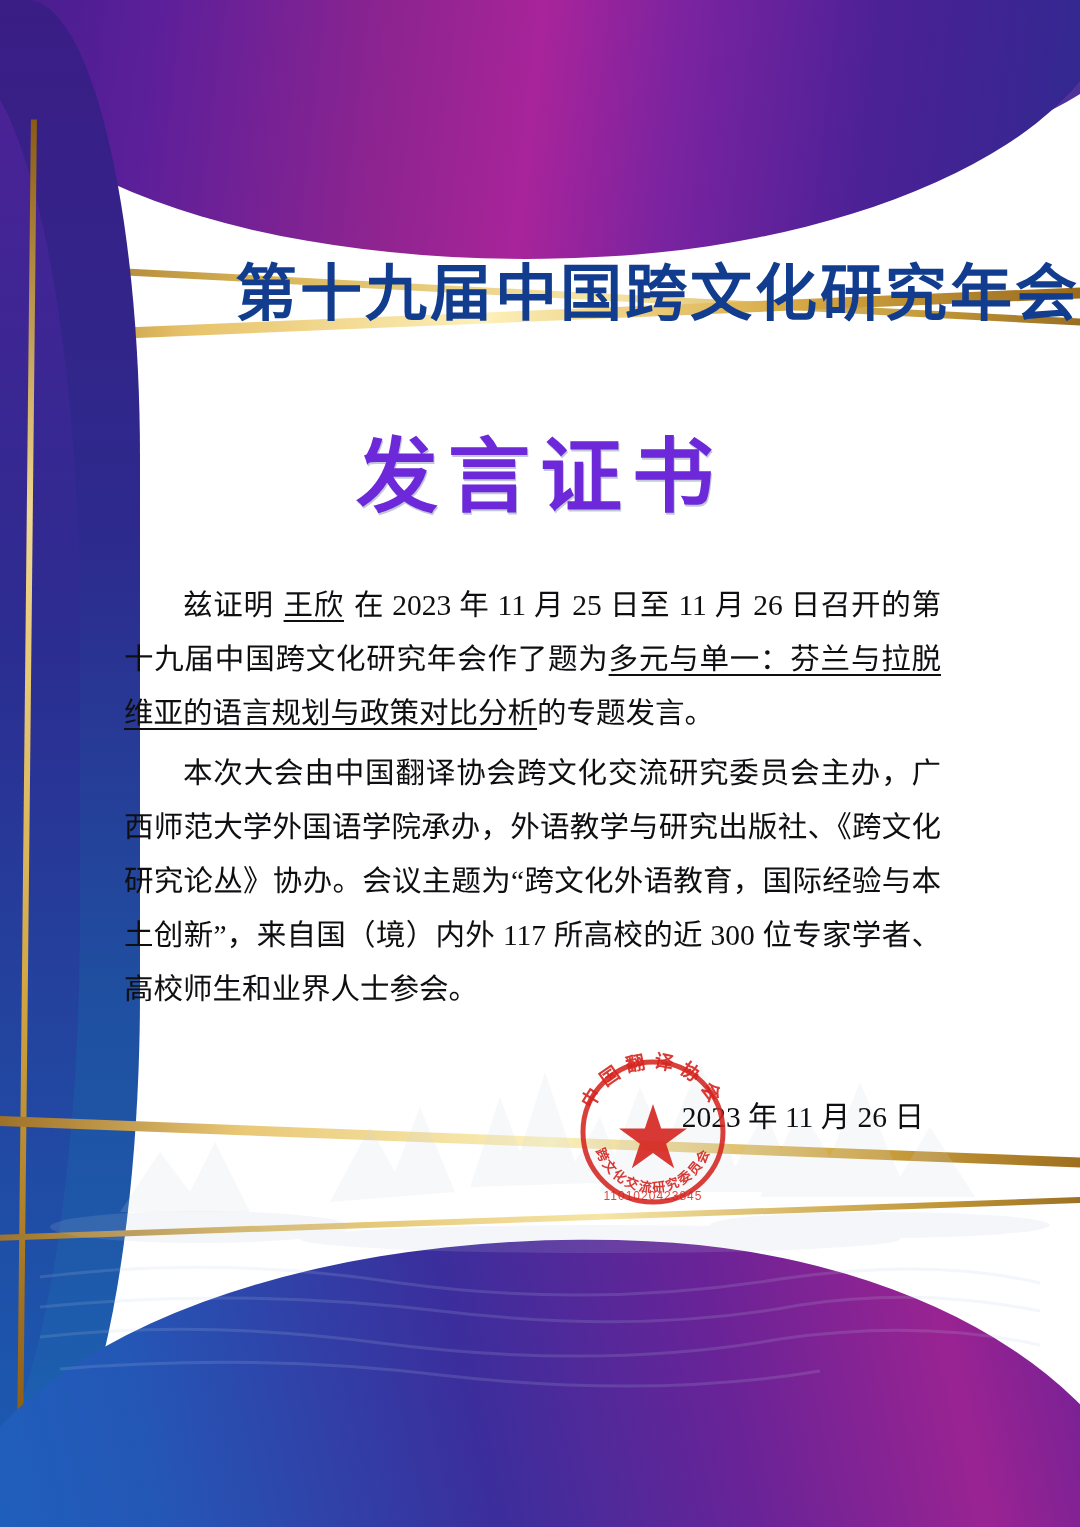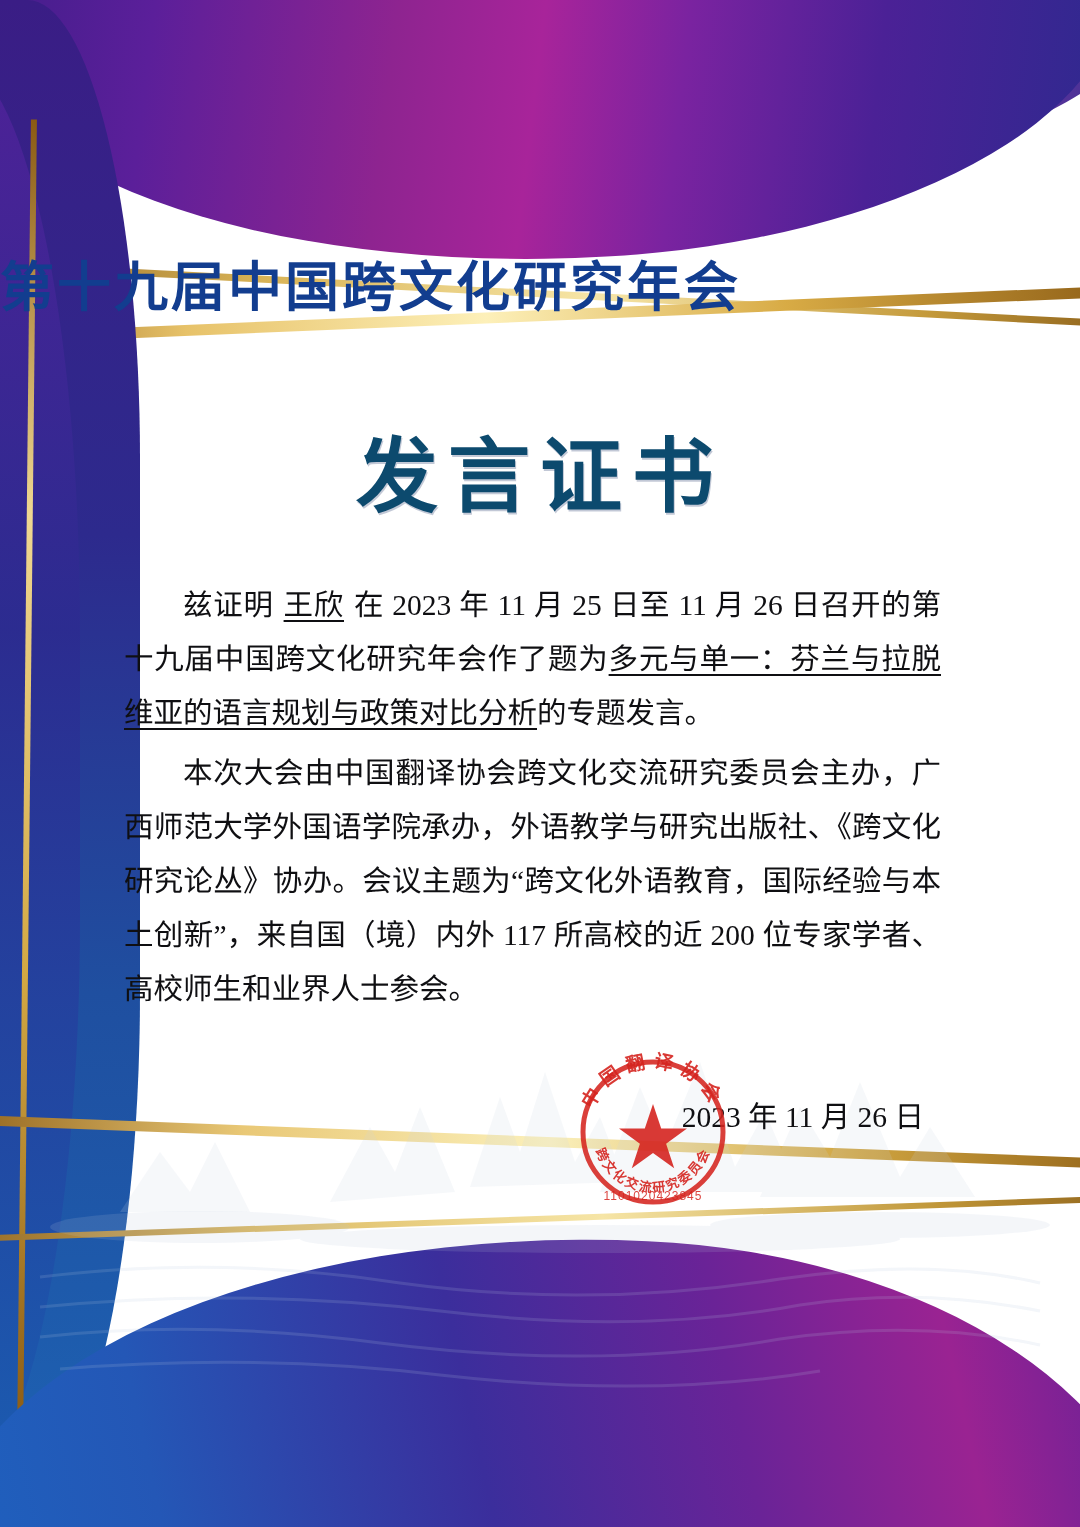--- a/index.html
+++ b/index.html
@@ -176,24 +176,24 @@
     top: 0;
     width: 1080px;
     height: 1527px;
   }
 
   .title-zh {
     position: absolute;
     top: 243px;
     left: 0;
     width: 1080px;
-    text-align: left;
+    text-align: right;
     font-family: "Liberation Sans", sans-serif;
     font-weight: 700;
-    font-size: 54px;
+    font-size: 62px;
     letter-spacing: 3px;
     color: #123d8f;
     white-space: nowrap;
   }
   .title-en {
     position: absolute;
     top: 318px;
     left: 0;
     width: 1080px;
     text-align: center;
@@ -208,21 +208,21 @@
   .cert-type {
     position: absolute;
     top: 410px;
     left: 0;
     width: 1080px;
     text-align: center;
     font-family: "Liberation Sans", sans-serif;
     font-weight: 700;
     font-size: 82px;
     letter-spacing: 10px;
-    color: #0c4a6e;
+    color: #6d28d9;
     text-shadow: 1px 2px 0 rgba(10,35,90,.25);
   }
 
   .body-text {
     position: absolute;
     top: 578px;
     left: 124px;
     width: 828px;
     font-family: "Liberation Serif", "DejaVu Serif", serif;
     font-size: 29.5px;
@@ -311,21 +311,21 @@
 
     <div class="title-zh">第十九届中国跨文化研究年会</div>
 
     <div class="title-en">
     </div>
 
     <div class="cert-type">发言证书</div>
 
     <div class="body-text">
       <p class="para"><span>兹证明</span><span class="fill">王欣</span><span>在 2023 年 11 月 25 日至 11 月 26 日召开的第十九届中国跨文化研究年会作了题为</span><span class="fill-wide">多元与单一：芬兰与拉脱维亚的语言规划与政策对比分析</span><span>的专题发言。</span></p>
-      <p class="para">本次大会由中国翻译协会跨文化交流研究委员会主办，广西师范大学外国语学院承办，外语教学与研究出版社、《跨文化研究论丛》协办。会议主题为“跨文化外语教育，国际经验与本土创新”，来自国（境）内外 117 所高校的近 200 位专家学者、高校师生和业界人士参会。</p>
+      <p class="para">本次大会由中国翻译协会跨文化交流研究委员会主办，广西师范大学外国语学院承办，外语教学与研究出版社、《跨文化研究论丛》协办。会议主题为“跨文化外语教育，国际经验与本土创新”，来自国（境）内外 117 所高校的近 300 位专家学者、高校师生和业界人士参会。</p>
     </div>
 
     <div class="signature-block">
       <span class="sig-date">2023 年 11 月 26 日</span>
     </div>
 
     <svg class="seal" viewBox="0 0 180 180">
       <defs>
         <path id="sealTop" d="M 26 90 a 64 64 0 0 1 128 0"></path>
         <path id="sealBottom" d="M 30 90 a 60 60 0 0 0 120 0"></path>

